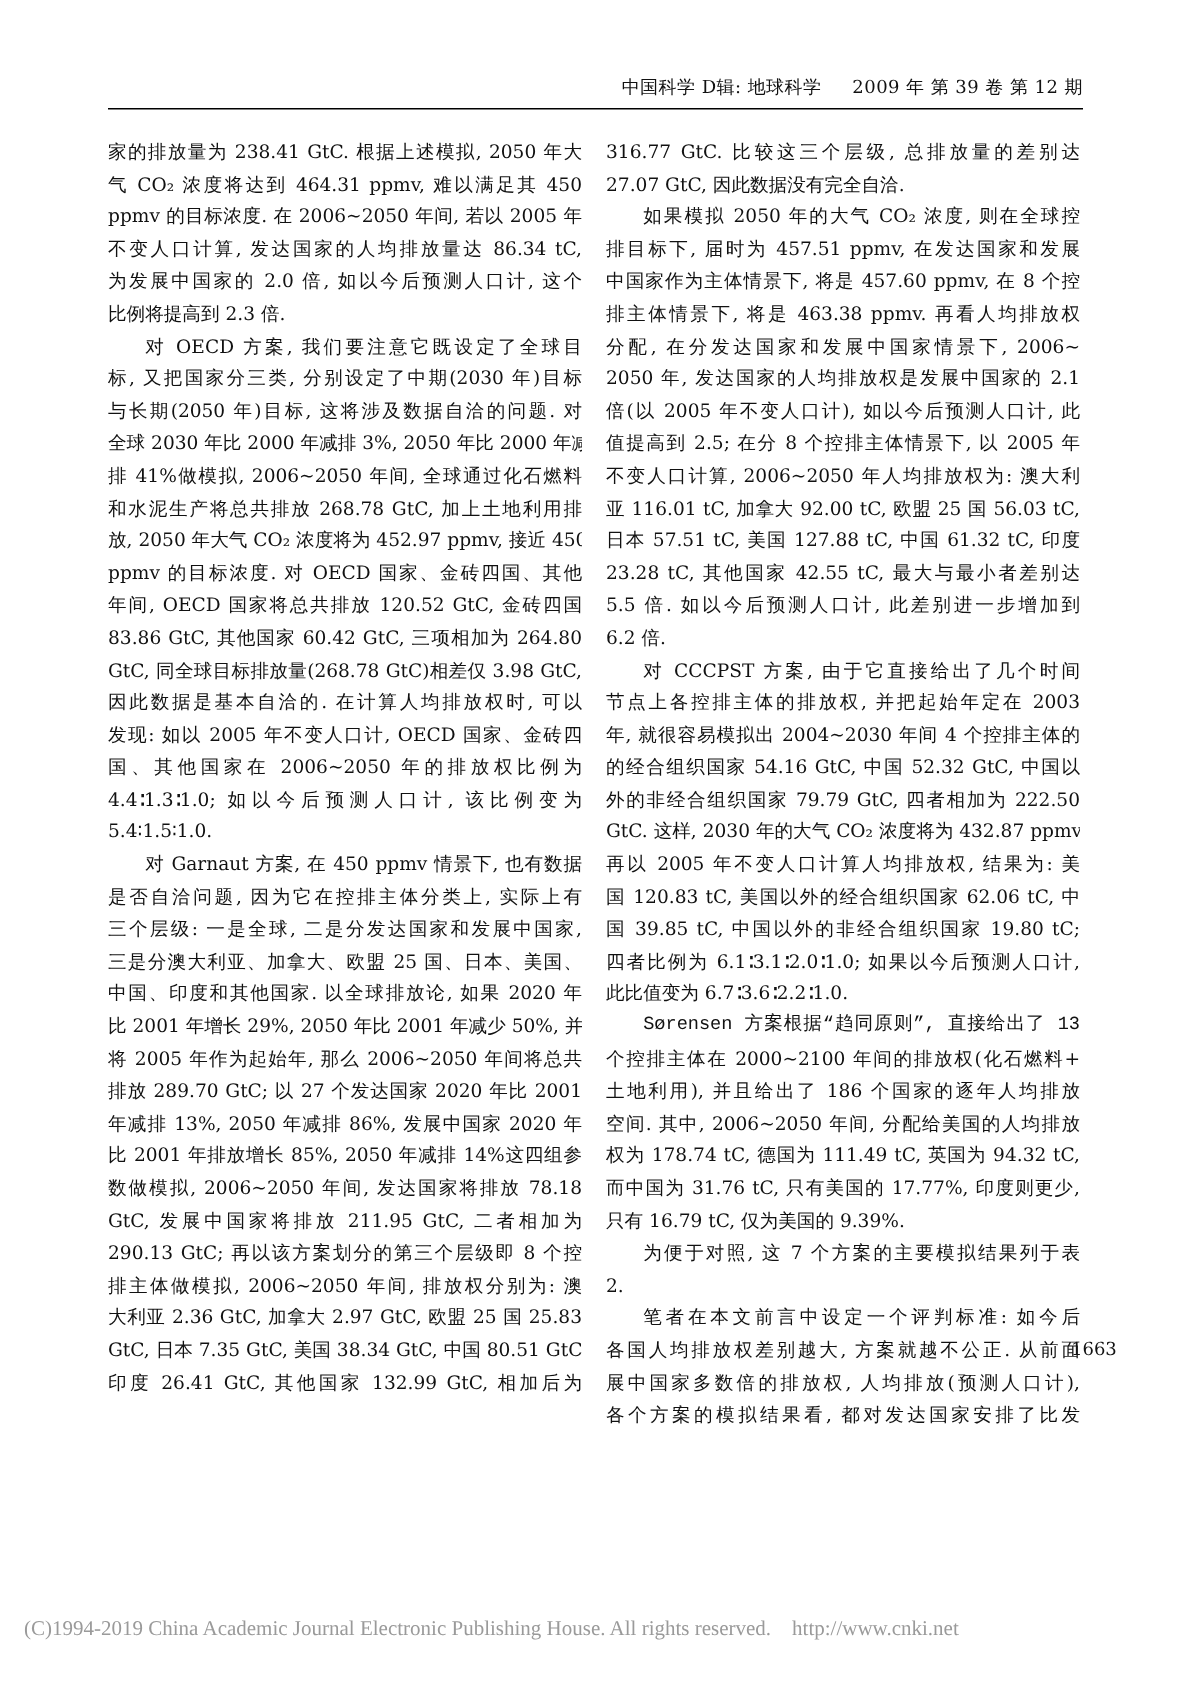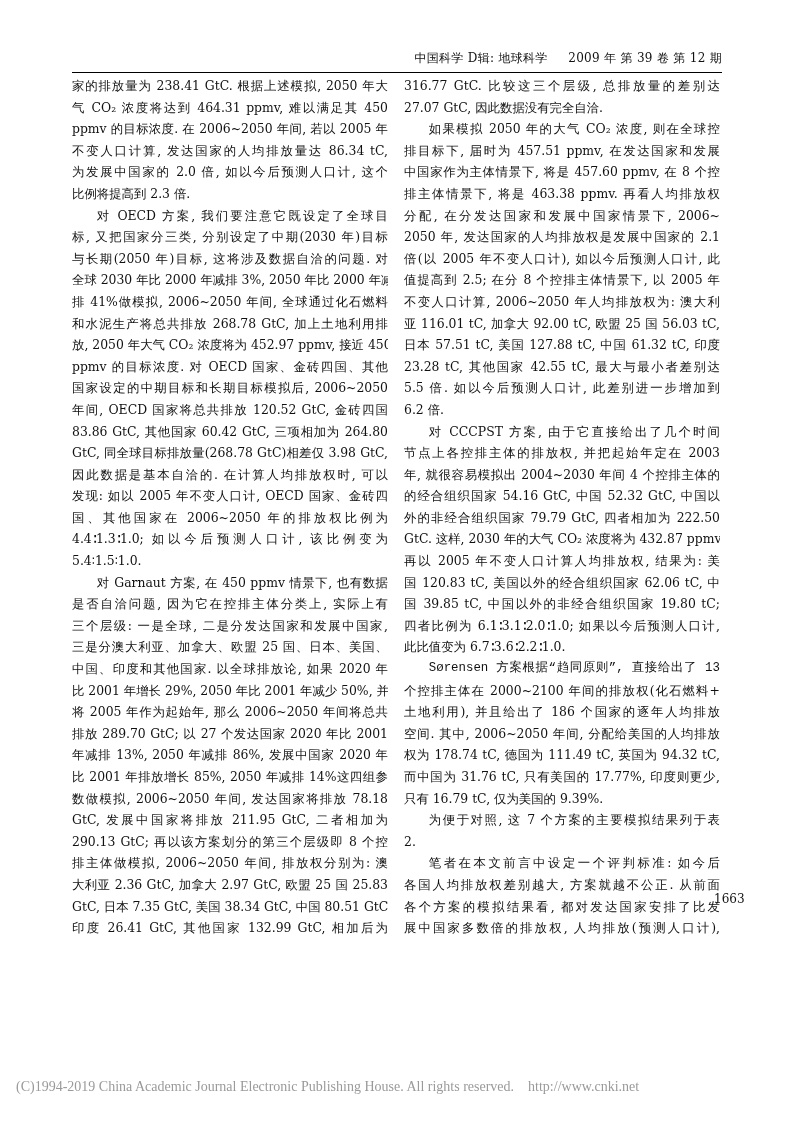--- a/index.html
+++ b/index.html
@@ -1,21 +1,21 @@
 <!DOCTYPE html>
 <html><head>
   <meta charset="utf-8">
   <style>
     html, body { margin:0; padding:0; background:#ffffff; }
     body { width:793px; height:1122px; position:relative; overflow:hidden;
            font-family:"DejaVu Serif","Liberation Serif",serif; color:#111; }
     .header { position:absolute; left:72px; top:46px; width:650px; height:26px;
               border-bottom:1.3px solid #000; }
     .header-text { position:absolute; right:0; top:4px; font-size:12px; letter-spacing:0.3px; }
-    .col { position:absolute; top:75px; width:316px; font-size:12.4px; line-height:21.6px;
+    .col { position:absolute; top:90px; width:316px; font-size:12.4px; line-height:21.6px;
            text-align:justify; }
     .col.left { left:72px; }
     .col.right { left:404px; }
     .col .line { display:block; white-space:nowrap; text-align:justify; text-align-last:justify; overflow:hidden; }
     .col .line.last { text-align-last:left; }
     .pagenum { position:absolute; left:690px; top:892px; font-size:12px;margin-left:24px; }
     .footer { position:absolute; left:16px; top:1079px; font-family:"Liberation Serif",serif;
               font-size:14px; color:#9a9a9a; white-space:pre; }
   </style>
 </head>
@@ -35,21 +35,20 @@
     <span class="line">为发展中国家的 2.0 倍, 如以今后预测人口计, 这个</span>
     <span class="line last">比例将提高到 2.3 倍.</span>
     <span class="line" style="text-indent: 2em;">对 OECD 方案, 我们要注意它既设定了全球目</span>
     <span class="line">标, 又把国家分三类, 分别设定了中期(2030 年)目标</span>
     <span class="line">与长期(2050 年)目标, 这将涉及数据自洽的问题. 对</span>
     <span class="line">全球 2030 年比 2000 年减排 3%, 2050 年比 2000 年减</span>
     <span class="line">排 41%做模拟, 2006~2050 年间, 全球通过化石燃料</span>
     <span class="line">和水泥生产将总共排放 268.78 GtC, 加上土地利用排</span>
     <span class="line">放, 2050 年大气 CO₂ 浓度将为 452.97 ppmv, 接近 450</span>
     <span class="line">ppmv 的目标浓度. 对 OECD 国家、金砖四国、其他</span>
-    <span class="line">国家设定的中期目标和长期目标模拟后, 2006~2050</span>
     <span class="line">年间, OECD 国家将总共排放 120.52 GtC, 金砖四国</span>
     <span class="line">83.86 GtC, 其他国家 60.42 GtC, 三项相加为 264.80</span>
     <span class="line">GtC, 同全球目标排放量(268.78 GtC)相差仅 3.98 GtC,</span>
     <span class="line">因此数据是基本自洽的. 在计算人均排放权时, 可以</span>
     <span class="line">发现: 如以 2005 年不变人口计, OECD 国家、金砖四</span>
     <span class="line">国、其他国家在 2006~2050 年的排放权比例为</span>
     <span class="line">4.4∶1.3∶1.0; 如以今后预测人口计, 该比例变为</span>
     <span class="line last">5.4∶1.5∶1.0.</span>
     <span class="line" style="text-indent: 2em;">对 Garnaut 方案, 在 450 ppmv 情景下, 也有数据</span>
     <span class="line">是否自洽问题, 因为它在控排主体分类上, 实际上有</span>
@@ -101,18 +100,18 @@
     <span class="line">个控排主体在 2000~2100 年间的排放权(化石燃料+</span>
     <span class="line">土地利用), 并且给出了 186 个国家的逐年人均排放</span>
     <span class="line">空间. 其中, 2006~2050 年间, 分配给美国的人均排放</span>
     <span class="line">权为 178.74 tC, 德国为 111.49 tC, 英国为 94.32 tC,</span>
     <span class="line">而中国为 31.76 tC, 只有美国的 17.77%, 印度则更少,</span>
     <span class="line last">只有 16.79 tC, 仅为美国的 9.39%.</span>
     <span class="line" style="text-indent: 2em;">为便于对照, 这 7 个方案的主要模拟结果列于表</span>
     <span class="line last">2.</span>
     <span class="line" style="text-indent: 2em;">笔者在本文前言中设定一个评判标准: 如今后</span>
     <span class="line">各国人均排放权差别越大, 方案就越不公正. 从前面</span>
+    <span class="line">展中国家多数倍的排放权, 人均排放(预测人口计),</span>
     <span class="line">各个方案的模拟结果看, 都对发达国家安排了比发</span>
-    <span class="line">展中国家多数倍的排放权, 人均排放(预测人口计),</span>
   </div>
 
 <div class="pagenum">1663</div>
 <div class="footer">(C)1994-2019 China Academic Journal Electronic Publishing House. All rights reserved.    http://www.cnki.net</div>
 
 </body></html>

